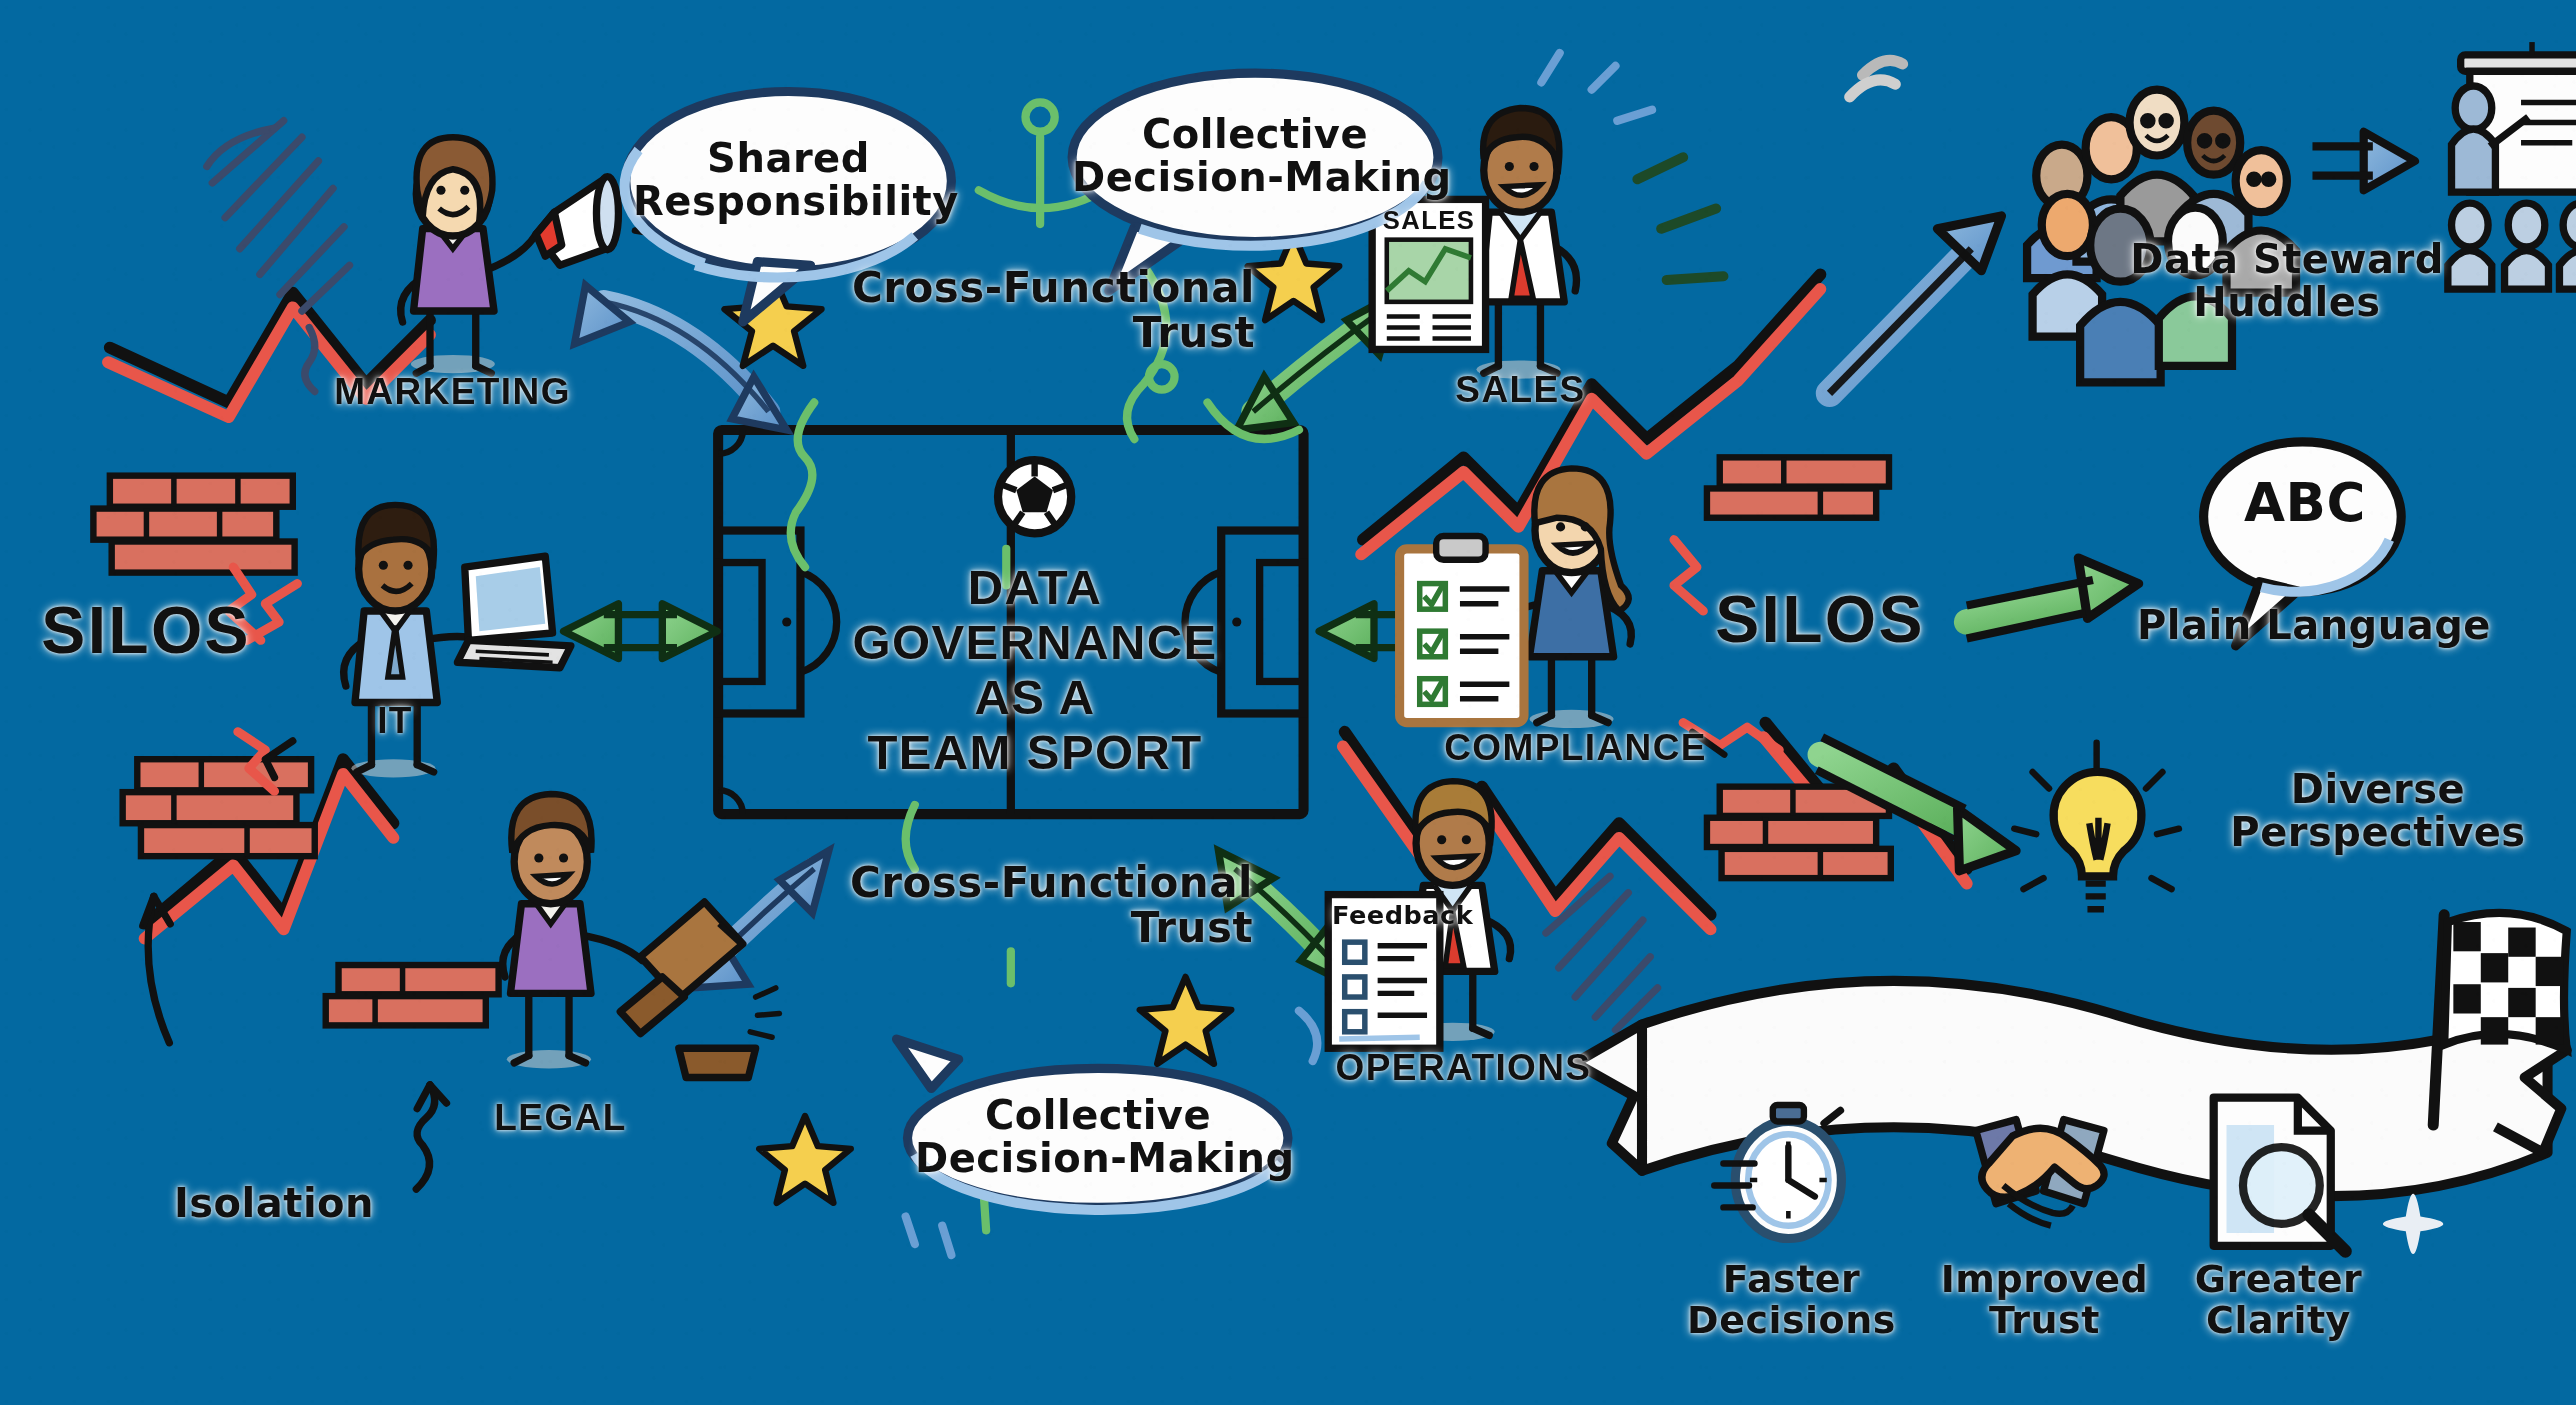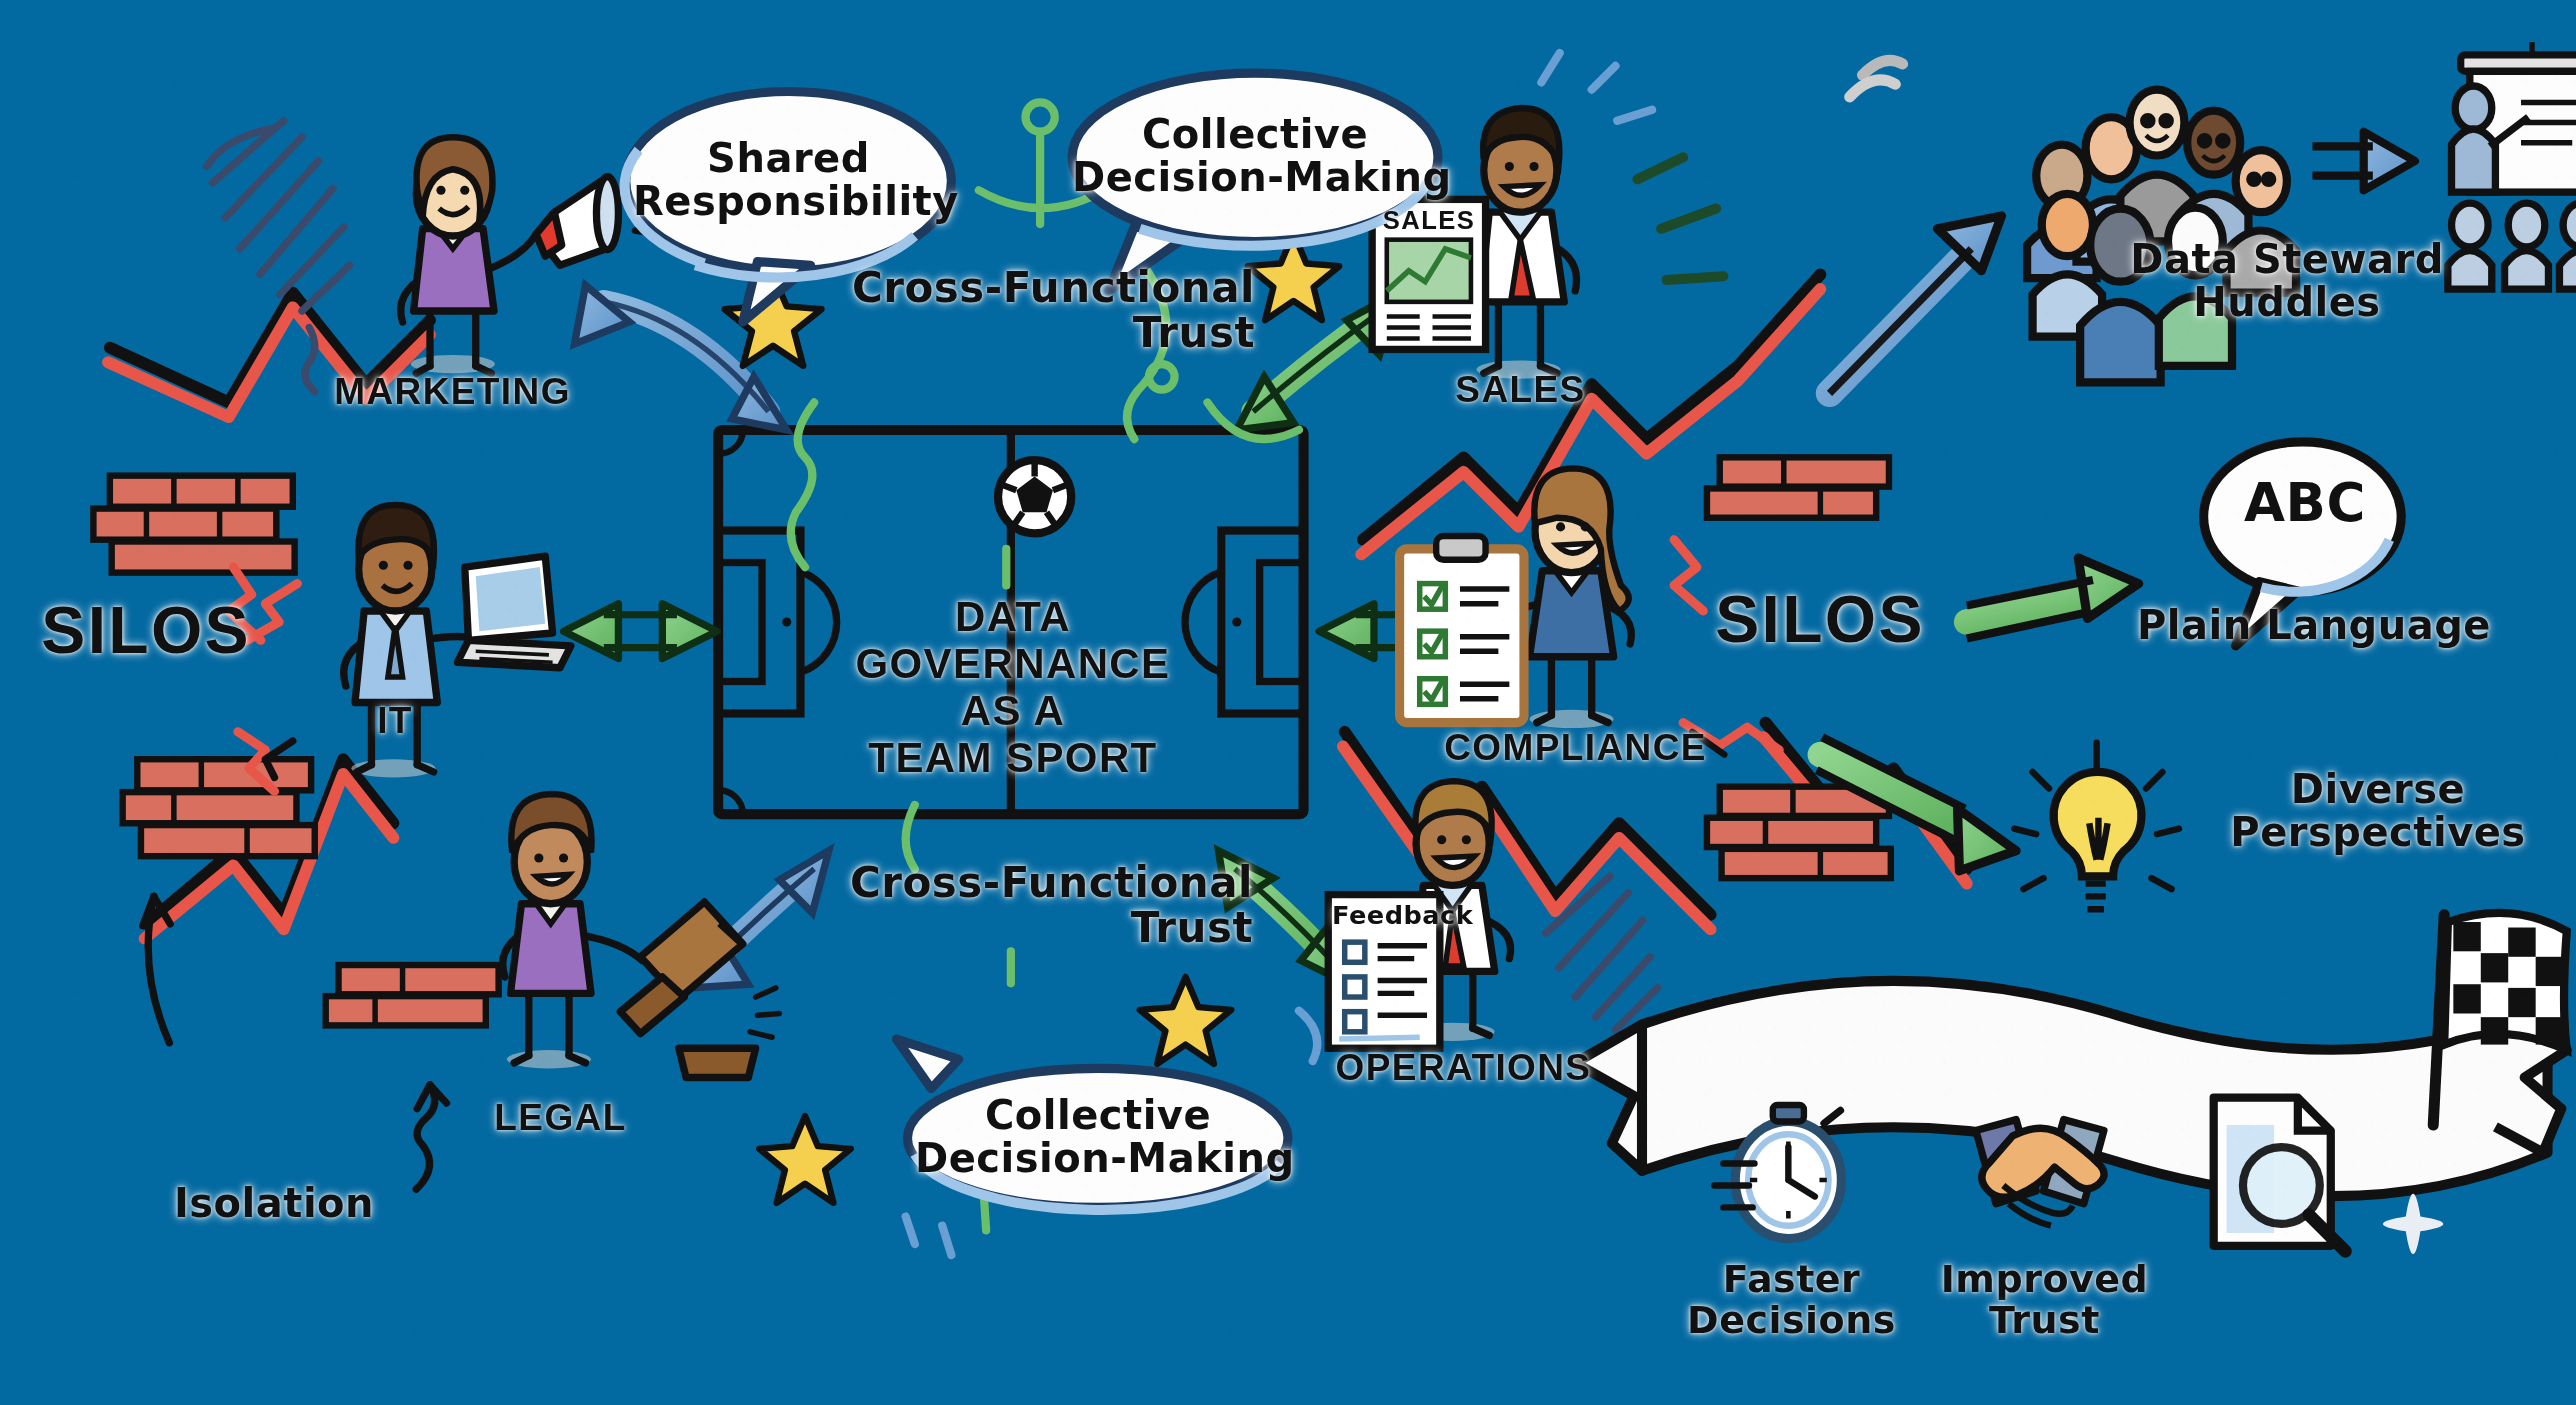--- a/index.html
+++ b/index.html
@@ -620,21 +620,21 @@
 
   <div class="txt hand cft-text" style="left:816px; top:265px; width:439px;">Cross-Functional
 Trust</div>
 
   <div class="txt hand cft-text" style="left:814px; top:860px; width:439px;">Cross-Functional
 Trust</div>
 
   <div class="txt hand bubble-text" style="left:915px; top:1094px; width:366px;">Collective
 Decision-Making</div>
 
-  <div class="txt caps" style="left:830px; top:560px; width:366px; font-size:42px; line-height:1.12;margin-top:33px;"><span>DATA</span><br><span>GOVERNANCE</span><br><span>AS A</span><br><span>TEAM SPORT</span></div>
+  <div class="txt caps" style="left:852px; top:560px; width:366px; font-size:49px; line-height:1.12;"><span>DATA</span><br><span>GOVERNANCE</span><br><span>AS A</span><br><span>TEAM SPORT</span></div>
 
   <div class="txt caps dept-label" style="left:320px; top:366px; width:265px;margin-top:6px;">MARKETING</div>
   <div class="txt caps dept-label" style="left:340px; top:701px; width:110px;">IT</div>
   <div class="txt caps dept-label" style="left:478px; top:1098px; width:165px;">LEGAL</div>
   <div class="txt caps dept-label" style="left:1438px; top:370px; width:165px;">SALES</div>
   <div class="txt caps dept-label" style="left:1420px; top:728px; width:311px;">COMPLIANCE</div>
   <div class="txt caps dept-label" style="left:1317px; top:1048px; width:293px;">OPERATIONS</div>
 
   <div class="txt caps" style="left:1376px; top:207px; width:106px; font-size:25.6px;">SALES</div>
   <div class="txt hand" style="left:1332px; top:902px; width:106px; font-size:25.6px; text-align:left;">Feedback</div>
@@ -648,17 +648,19 @@
 Huddles</div>
   <div class="txt hand note-text" style="left:2131px; top:604px; width:366px;">Plain Language</div>
   <div class="txt hand note-text" style="left:2195px; top:768px; width:366px;">Diverse
 Perspectives</div>
   <div class="txt hand" style="left:2241px; top:474px; width:128px; font-size:53px;">ABC</div>
 
   <div class="txt hand benefit-text" style="left:1679px; top:1259px; width:225px;">Faster
 Decisions</div>
   <div class="txt hand benefit-text" style="left:1932px; top:1259px; width:225px;">Improved
 Trust</div>
+  <div class="txt hand benefit-text" style="left:2166px; top:1259px; width:225px;">Greater
+Clarity</div>
 
   <div class="txt hand" style="left:1701px; top:1059px; width:732px; font-size:40px;"></div>
 
 </div>
 
 
 </body></html>

